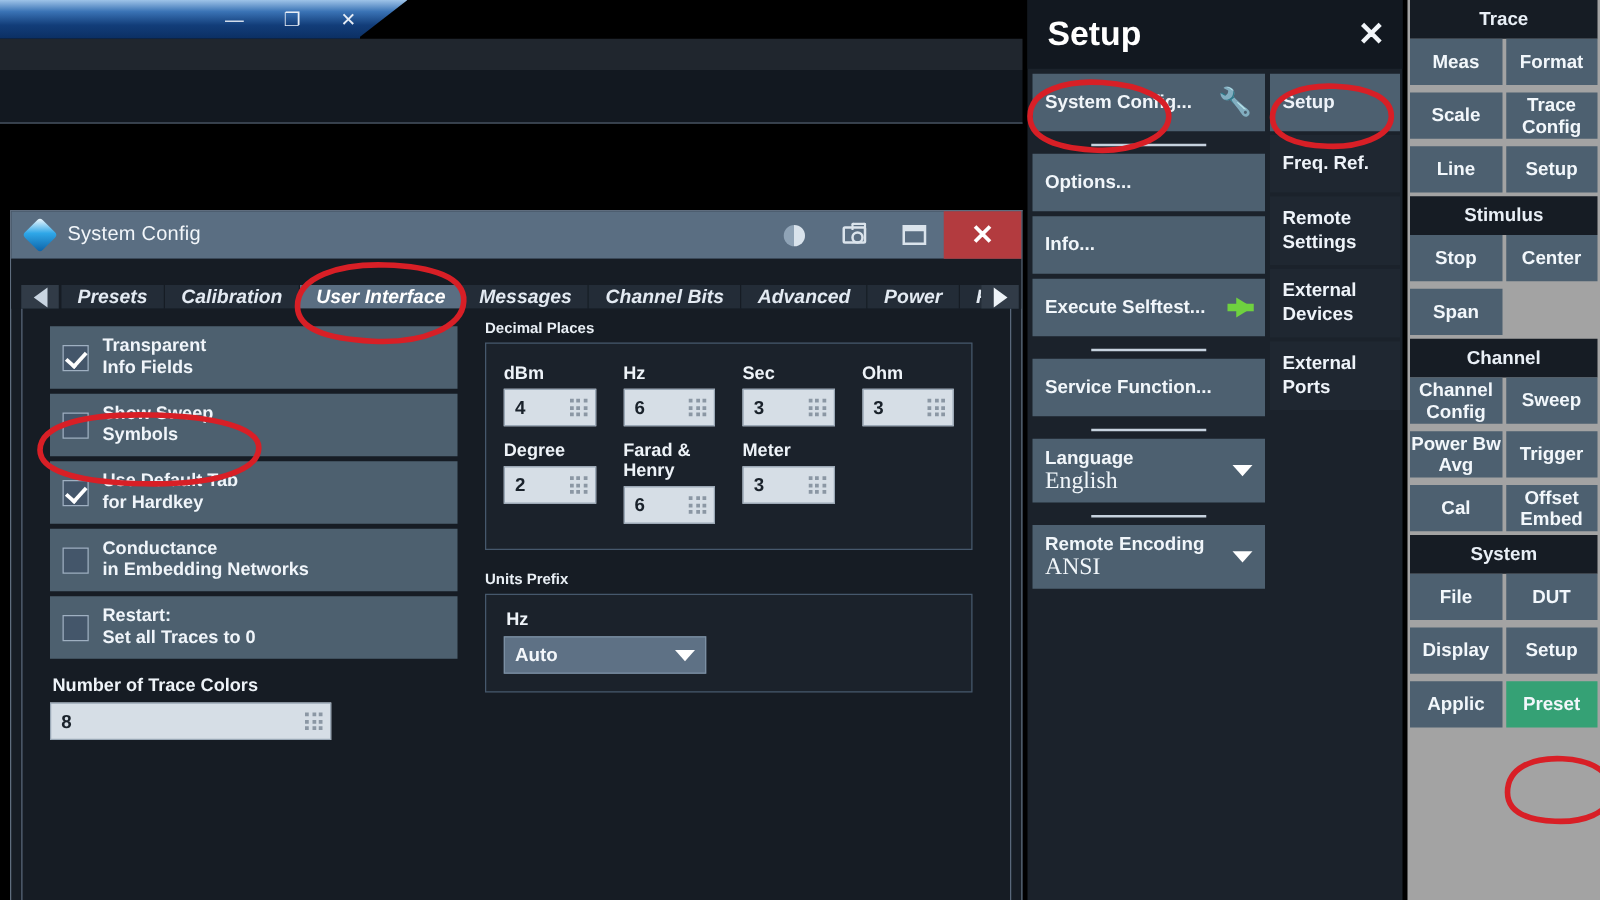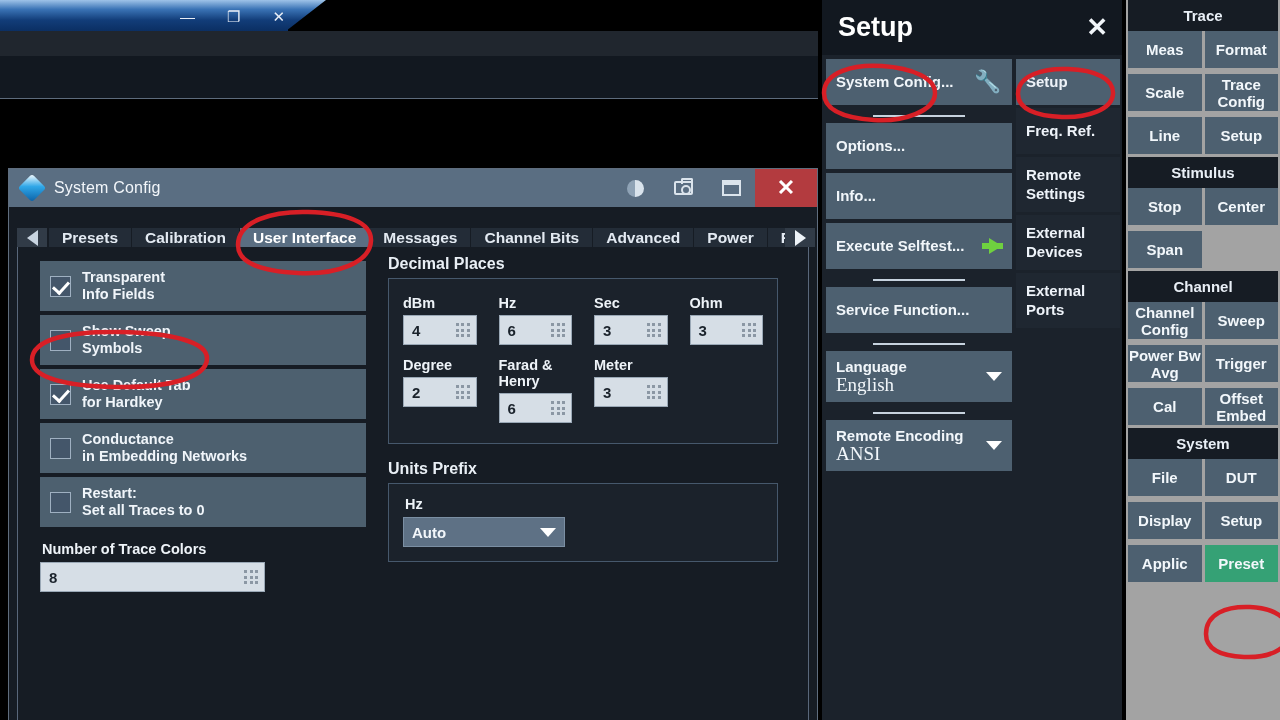--- a/index.html
+++ b/index.html
@@ -101,20 +101,21 @@
     border:2px solid #dbe4ec; border-radius:50%;
   }
   .restore-ic {
     width: 19px; height: 16px; border: 2px solid #dbe4ec; border-top-width: 5px;
   }
 
   
   .tabrow {
     height: 40px; background: #161c24; display: flex; align-items: stretch;
     padding: 21px 0 0 8px;
+    font-style: italic;
   }
   .tab-arrow {
     width: 30px; background: #313b47; display: flex; align-items: center; justify-content: center;
     margin-right: 2px;
   }
   .tri-l { width:0;height:0;border-top:8px solid transparent;border-bottom:8px solid transparent;border-right:11px solid #c9d5e1; }
   .tri-r { width:0;height:0;border-top:8px solid transparent;border-bottom:8px solid transparent;border-left:11px solid #eef3f8; }
   .tabs {
     display: flex; align-items: stretch; flex: 1; overflow: hidden;
   }
@@ -154,21 +155,21 @@
   .numfield {
     height: 30px; background: #d6dee6; border: 1px solid #9aa8b6;
     display: flex; align-items: center; padding: 0 6px 0 8px;
     color: #1a222b; font-size: 15px; font-weight: bold;
   }
   .numfield .v { flex: 1; }
   .kp { display: grid; grid-template-columns: repeat(3,3px); grid-template-rows: repeat(3,3px); gap: 2.5px; }
   .kp i { width: 3px; height: 3px; background: #8b97a4; display: block; }
 
   
-  .grp-title { color: #e9eff5; font-size: 16px; font-weight: bold; margin-bottom: 5px; }
+  .grp-title { color: #e9eff5; font-size: 12px; font-weight: bold; margin-bottom: 5px; }
   .grp {
     border: 1px solid #46586c; background: #1b222b; padding: 10px 14px 14px 14px;
     margin-bottom: 16px;
   }
   .grid2 { display: grid; grid-template-columns: 1fr 1fr 1fr 1fr; column-gap: 22px; }
   .cell { margin-bottom: 6px; }
   .cell .fld-label { margin: 6px 0 4px 0; }
 
   .selbox {
     height: 30px; width: 162px; background: #5e7185; border: 1px solid #7b8fa3;

